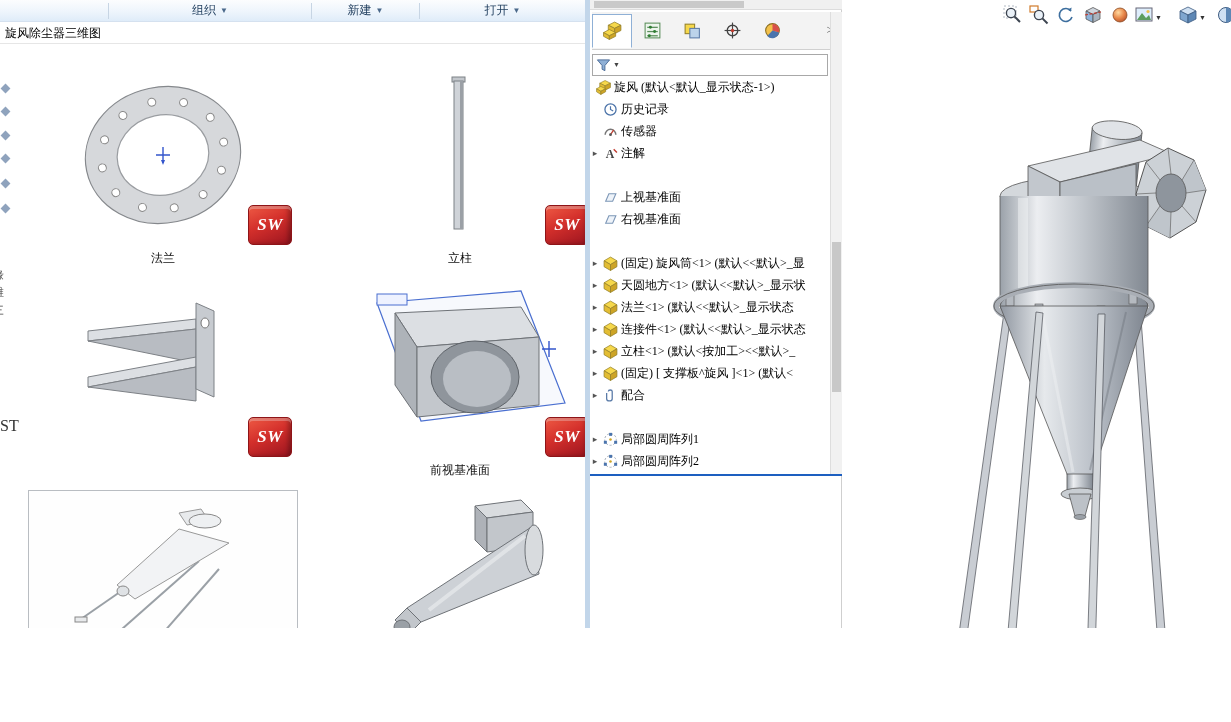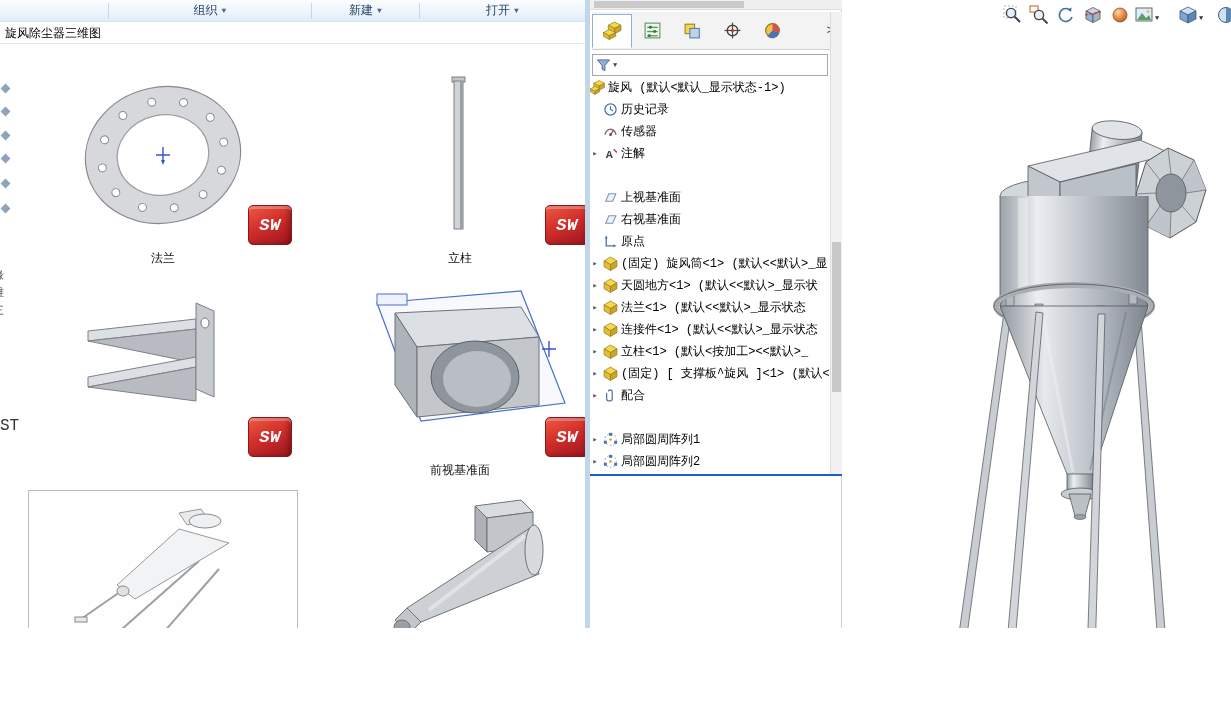--- a/index.html
+++ b/index.html
@@ -1,18 +1,18 @@
 <!DOCTYPE html>
 <html><head>
 <meta charset="utf-8">
 <style>
 *{margin:0;padding:0;box-sizing:border-box}
 html,body{width:1231px;height:722px;background:#fff}
 .screen{position:relative;width:1231px;height:628px;overflow:hidden;background:#fff;
-  font-family:Liberation Mono, monospace;font-size:12px;color:#000}
+  font-family:Liberation Serif, serif;font-size:12px;color:#000}
 
 
 .exp-toolbar{position:absolute;left:0;top:0;width:585px;height:22px;display:flex;align-items:center;
   background:linear-gradient(#fcfdfe,#eef5fc 55%,#dfecf9);border-bottom:1px solid #d5e1ef;color:#1e3c5c}
 .tb-spacer{width:108px;height:100%}
 .tb-sep{width:1px;height:16px;background:#c7d5e4}
 .tb-btn{height:22px;display:flex;align-items:center;justify-content:center;gap:4px;cursor:default}
 .tb-btn.w1{width:202px}.tb-btn.w2{width:107px}.tb-btn.w3{width:165px}
 .tb-caret{font-size:8px;color:#4a688a}
 .exp-title{position:absolute;left:0;top:23px;width:585px;height:21px;background:#fff;
@@ -49,21 +49,21 @@
 .fm-tab.sel{background:#fff;border:1px solid #8fb0d6;border-bottom:1px solid #fff}
 .fm-tab svg{width:19px;height:19px}
 .fm-chevron{margin-left:auto;width:20px;text-align:center;color:#444;font-size:12px}
 .filter-row{position:absolute;left:2px;top:54px;width:236px;height:22px;border:1px solid #a8a8a8;background:#fff;
   display:flex;align-items:center;padding-left:3px;gap:2px}
 .filter-row svg{width:15px;height:15px}
 .filter-caret{font-size:7px;color:#444}
 
 .trow{position:absolute;left:0;width:240px;height:22px;display:flex;align-items:center;gap:3px;
   white-space:nowrap;overflow:hidden;cursor:default}
-.trow.lv0{padding-left:0}.trow.lv1{}
+.trow.lv0{padding-left:6px}.trow.lv1{}
 .arr{width:10px;font-size:9px;color:#555;text-align:center;flex:0 0 10px}
 .ticon{width:15px;height:15px;flex:0 0 15px}
 .ticon svg{width:15px;height:15px;display:block}
 .tlabel{font-size:12px}
 .split-line{position:absolute;left:0;top:474px;width:252px;height:2px;background:#1d5fc0}
 .vscroll{position:absolute;left:240px;top:12px;width:12px;height:462px;background:#f1f1f1;border-left:1px solid #ddd}
 .vscroll .thumb{position:absolute;left:1px;top:230px;width:9px;height:150px;background:#c8c8c8}
 
 
 .viewport{position:absolute;left:842px;top:0;width:389px;height:710px;background:#fff;overflow:hidden}
@@ -328,31 +328,20 @@
     <div class="trow lv1" style="top:208px">
       <span class="arr"></span>
       <span class="ticon">
           <svg viewBox="0 0 14 14">
             <polygon points="2.5,10.5 5.5,3.5 12,3.5 9,10.5" fill="#eef3f9" stroke="#7c96b6"></polygon>
           </svg>
         </span>
       <span class="tlabel">右视基准面</span>
     </div>
 
-    <div class="trow lv1" style="top:230px">
-      <span class="arr"></span>
-      <span class="ticon">
-          <svg viewBox="0 0 14 14">
-            <path d="M3 3 L3 11 L11 11" fill="none" stroke="#4a72a8" stroke-width="1.2"></path>
-            <polygon points="12.5,11 9.8,9.6 9.8,12.4" fill="#4a72a8"></polygon>
-            <polygon points="3,1.5 1.6,4.2 4.4,4.2" fill="#4a72a8"></polygon>
-          </svg>
-        </span>
-      <span class="tlabel">原点</span>
-    </div>
 
     <div class="trow lv1" style="top:252px">
       <span class="arr">▸</span>
       <span class="ticon">
           <svg viewBox="0 0 14 14">
             <polygon points="7,1 13,4.5 7,8 1,4.5" fill="#f6d84b" stroke="#93802a" stroke-width="0.7"></polygon>
             <polygon points="1,4.5 7,8 7,13.5 1,10" fill="#e3bd33" stroke="#93802a" stroke-width="0.7"></polygon>
             <polygon points="13,4.5 7,8 7,13.5 13,10" fill="#cda426" stroke="#93802a" stroke-width="0.7"></polygon>
           </svg>
         </span>

